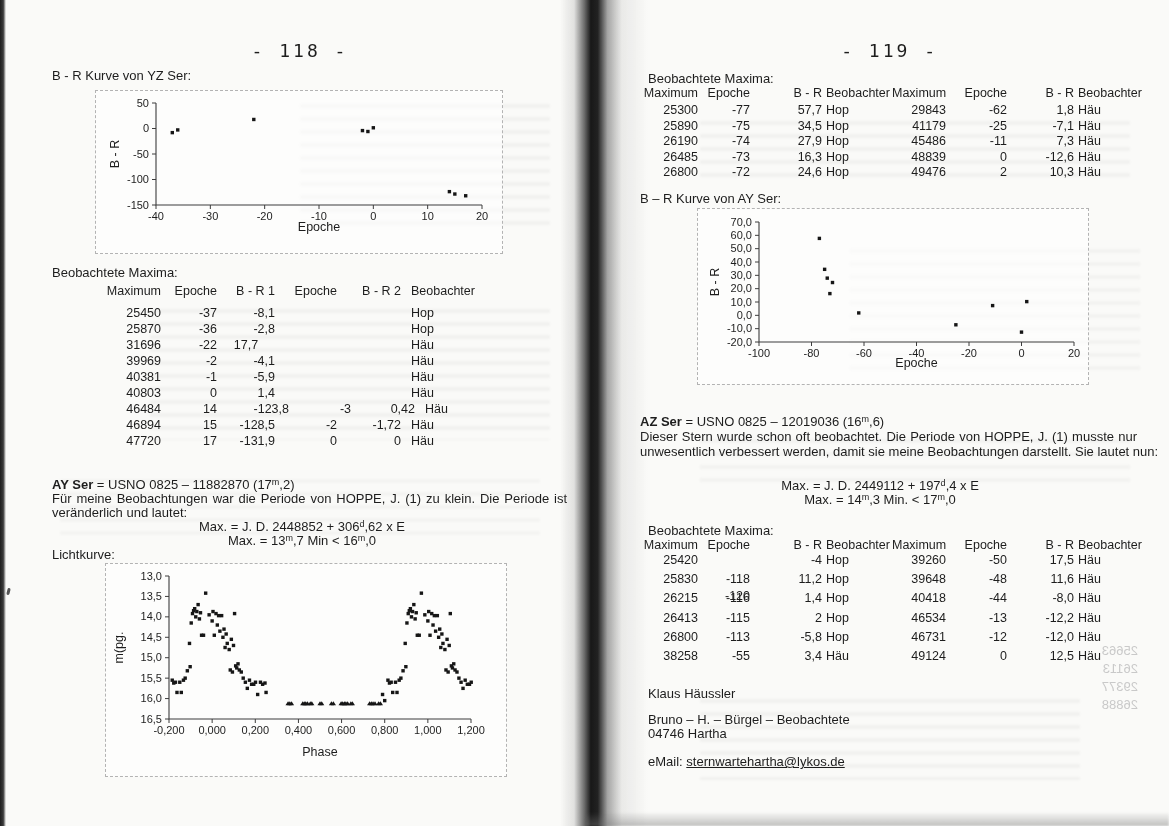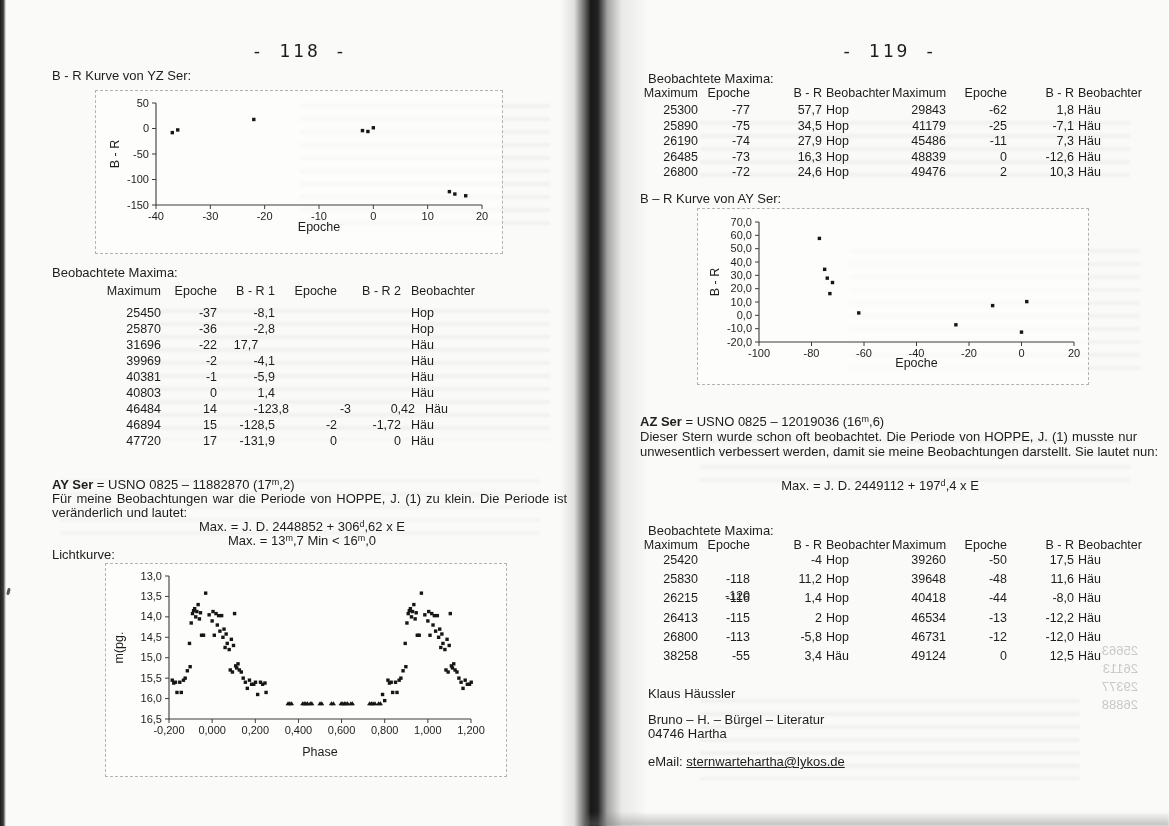--- a/index.html
+++ b/index.html
@@ -504,20 +504,21 @@
         <rect x="327.05" y="90.89999999999999" width="3.4" height="3.4" fill="#161616"></rect>
       </svg>
     </div>
 
   <div class="t" style="left:640px;top:415px;"><span class="b">AZ Ser</span><span> = USNO 0825 – 12019036    (16</span><span class="ss">m</span><span>,6)</span></div>
 
   <div class="t just" style="left:640px;top:430px;width:497px;">Dieser Stern wurde schon oft beobachtet. Die Periode von HOPPE, J. (1) musste nur</div>
   <div class="t" style="left:640px;top:445px;">unwesentlich verbessert werden, damit sie meine Beobachtungen darstellt. Sie lautet nun:</div>
 
   <div class="t center" style="left:640px;top:479px;width:480px;"><span>Max. = J. D. 2449112  +  197</span><span class="ss">d</span><span>,4  x  E</span></div>
+  <div class="t center" style="left:640px;top:493px;width:480px;"><span>Max. = 14</span><span class="ss">m</span><span>,3       Min. &lt; 17</span><span class="ss">m</span><span>,0</span></div>
 
   <div class="t" style="left:648px;top:524px;">Beobachtete Maxima:</div>
 
   <div class="tablec" style="left: 642px; top: 538px; font-size: 12.5px;">
       <div class="trow" style="height: 15px;">
         <div class="tcell" style="width: 56px; text-align: right;">Maximum</div>
         <div class="tcell" style="width: 52px; text-align: right;">Epoche</div>
         <div class="tcell" style="width: 72px; text-align: right;">B - R</div>
         <div class="tcell" style="width: 66px; text-align: left; padding-left: 4px;">Beobachter</div>
         <div class="tcell" style="width: 54px; text-align: right;">Maximum</div>
@@ -583,21 +584,21 @@
         <div class="tcell" style="width: 54px; text-align: right;">49124</div>
         <div class="tcell" style="width: 61px; text-align: right;">0</div>
         <div class="tcell" style="width: 67px; text-align: right;">12,5</div>
         <div class="tcell" style="width: 70px; text-align: left; padding-left: 4px;">Häu</div>
       </div>
     </div>
 
 
   <div class="t" style="left:648px;top:687px;">Klaus Häussler</div>
 
-  <div class="t" style="left:648px;top:713px;">Bruno – H. – Bürgel – Literatur</div>
+  <div class="t" style="left:648px;top:713px;">Bruno – H. – Bürgel – Beobachtete</div>
   <div class="t" style="left:648px;top:727px;">04746 Hartha</div>
 
   <div class="t" style="left:648px;top:755px;">
     <span>eMail: </span><span class="email-link">sternwartehartha@lykos.de</span>
   </div>
 
   <div class="gutter"></div>
   <div class="bottom-shadow"></div>
 
 </div>

